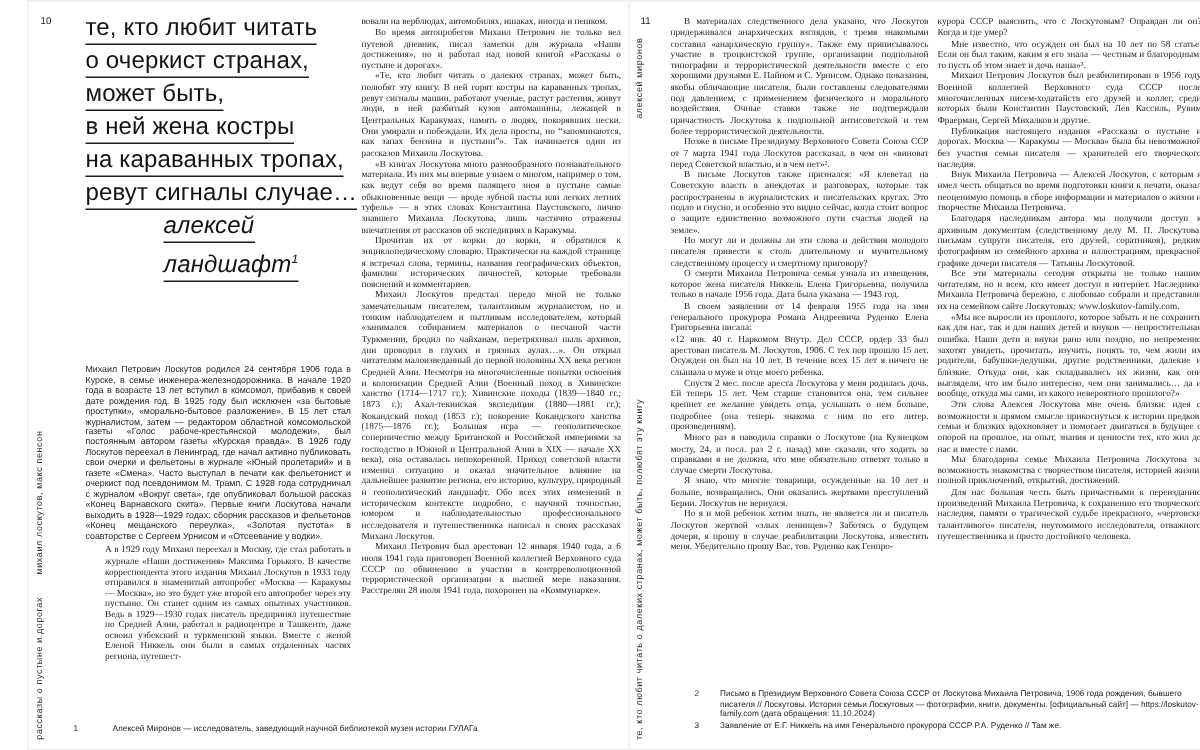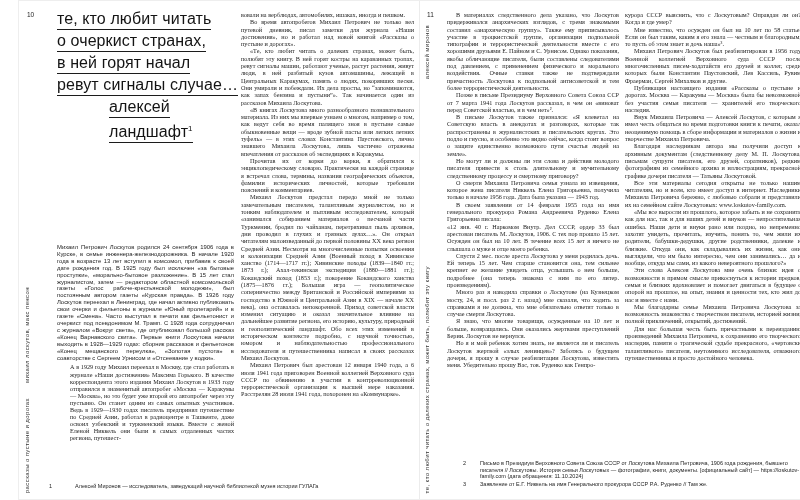--- a/index.html
+++ b/index.html
@@ -18,21 +18,21 @@
   .vtext { position:absolute; font-family:"Liberation Sans",sans-serif; font-size:6px;
            letter-spacing:0.4px; color:#333; white-space:nowrap; }
   .v-up   { writing-mode:vertical-rl; transform:rotate(180deg); }
   .v-down { writing-mode:vertical-rl; }
 
   
   .quote { position:absolute; left:38px; top:8px; width:250px;
            font-family:"Liberation Sans",sans-serif; font-size:16px; line-height:19.5px;
            color:#141414; letter-spacing:0.1px; }
   .qline { width:max-content; max-width:240px; border-bottom:1.5px solid #1c1c1c; padding-bottom:0.5px; margin-bottom:1px; }
-  .qline.attr { margin-left:52px; }
+  .qline.attr { margin-left:52px;font-style:italic; }
   .qmark { font-size:8px; }
 
   
   .col { position:absolute; overflow:hidden; text-align:justify; }
   .col p { margin:0; text-indent:9px; }
   .col p.cont { text-indent:0; }
   .serifcol { font-size:6.2px; line-height:7.3px; font-family:"Liberation Serif",serif; }
   .sansbio  { font-family:"Liberation Sans",sans-serif; font-size:5.9px; line-height:6.9px; text-align:justify; margin:0; }
   .bio-serif-block { margin:2px 0 0 13px; font-family:"Liberation Serif",serif; font-size:6.2px; line-height:7.1px; }
   .bio-serif-block p { margin:0; }
@@ -53,21 +53,23 @@
 
   <div class="page page-left">
     <div class="pagenum">10</div>
 
     <span class="vtext v-up" style="left:5px; bottom:118px;">михаил лоскутов, макс пенсон</span>
     <span class="vtext v-up" style="left:5px; bottom:8px;">рассказы о пустыне и дорогах</span>
 
     <div class="quote">
       <div class="qline">те, кто любит читать</div>
       <div class="qline">о очеркист странах,</div>
-      <div class="qline">в ней горят начал</div>
+      <div class="qline">может быть,</div>
+      <div class="qline">в ней жена костры</div>
+      <div class="qline">на караванных тропах,</div>
       <div class="qline">ревут сигналы случае…</div>
       <div class="qline attr">алексей</div>
       <div class="qline attr"><span>ландшафт</span><sup class="qmark">1</sup></div>
     </div>
 
     <div class="col" style="left:38px; top:243px; width:177px; height:236px;">
       <p class="sansbio cont">Михаил Петрович Лоскутов родился 24 сентября 1906 года в Курске, в семье инженера-железнодорожника. В начале 1920 года в возрасте 13 лет вступил в комсомол, прибавив к своей дате рождения год. В 1925 году был исключен «за бытовые проступки», «морально-бытовое разложение». В 15 лет стал журналистом, затем — редактором областной комсомольской газеты «Голос рабоче-крестьянской молодежи», был постоянным автором газеты «Курская правда». В 1926 году Лоскутов переехал в Ленинград, где начал активно публиковать свои очерки и фельетоны в журнале «Юный пролетарий» и в газете «Смена». Часто выступал в печати как фельетонист и очеркист под псевдонимом М. Трамп. С 1928 года сотрудничал с журналом «Вокруг света», где опубликовал большой рассказ «Конец Варнавского скита». Первые книги Лоскутова начали выходить в 1928—1929 годах: сборник рассказов и фельетонов «Конец мещанского переулка», «Золотая пустота» в соавторстве с Сергеем Урнисом и «Отсеевание у водки».</p>
       <div class="bio-serif-block">
         <p class="cont" style="text-indent:0;">А в 1929 году Михаил переехал в Москву, где стал работать в журнале «Наши достижения» Максима Горького. В качестве корреспондента этого издания Михаил Лоскутов в 1933 году отправился в знаменитый автопробег «Москва — Каракумы — Москва», но это будет уже второй его автопробег через эту пустыню. Он станет одним из самых опытных участников. Ведь в 1929—1930 годах писатель предпринял путешествие по Средней Азии, работал в радиоцентре в Ташкенте, даже освоил узбекский и туркменский языки. Вместе с женой Еленой Никкель они были в самых отдаленных частях региона, путешест-</p>
       </div>

